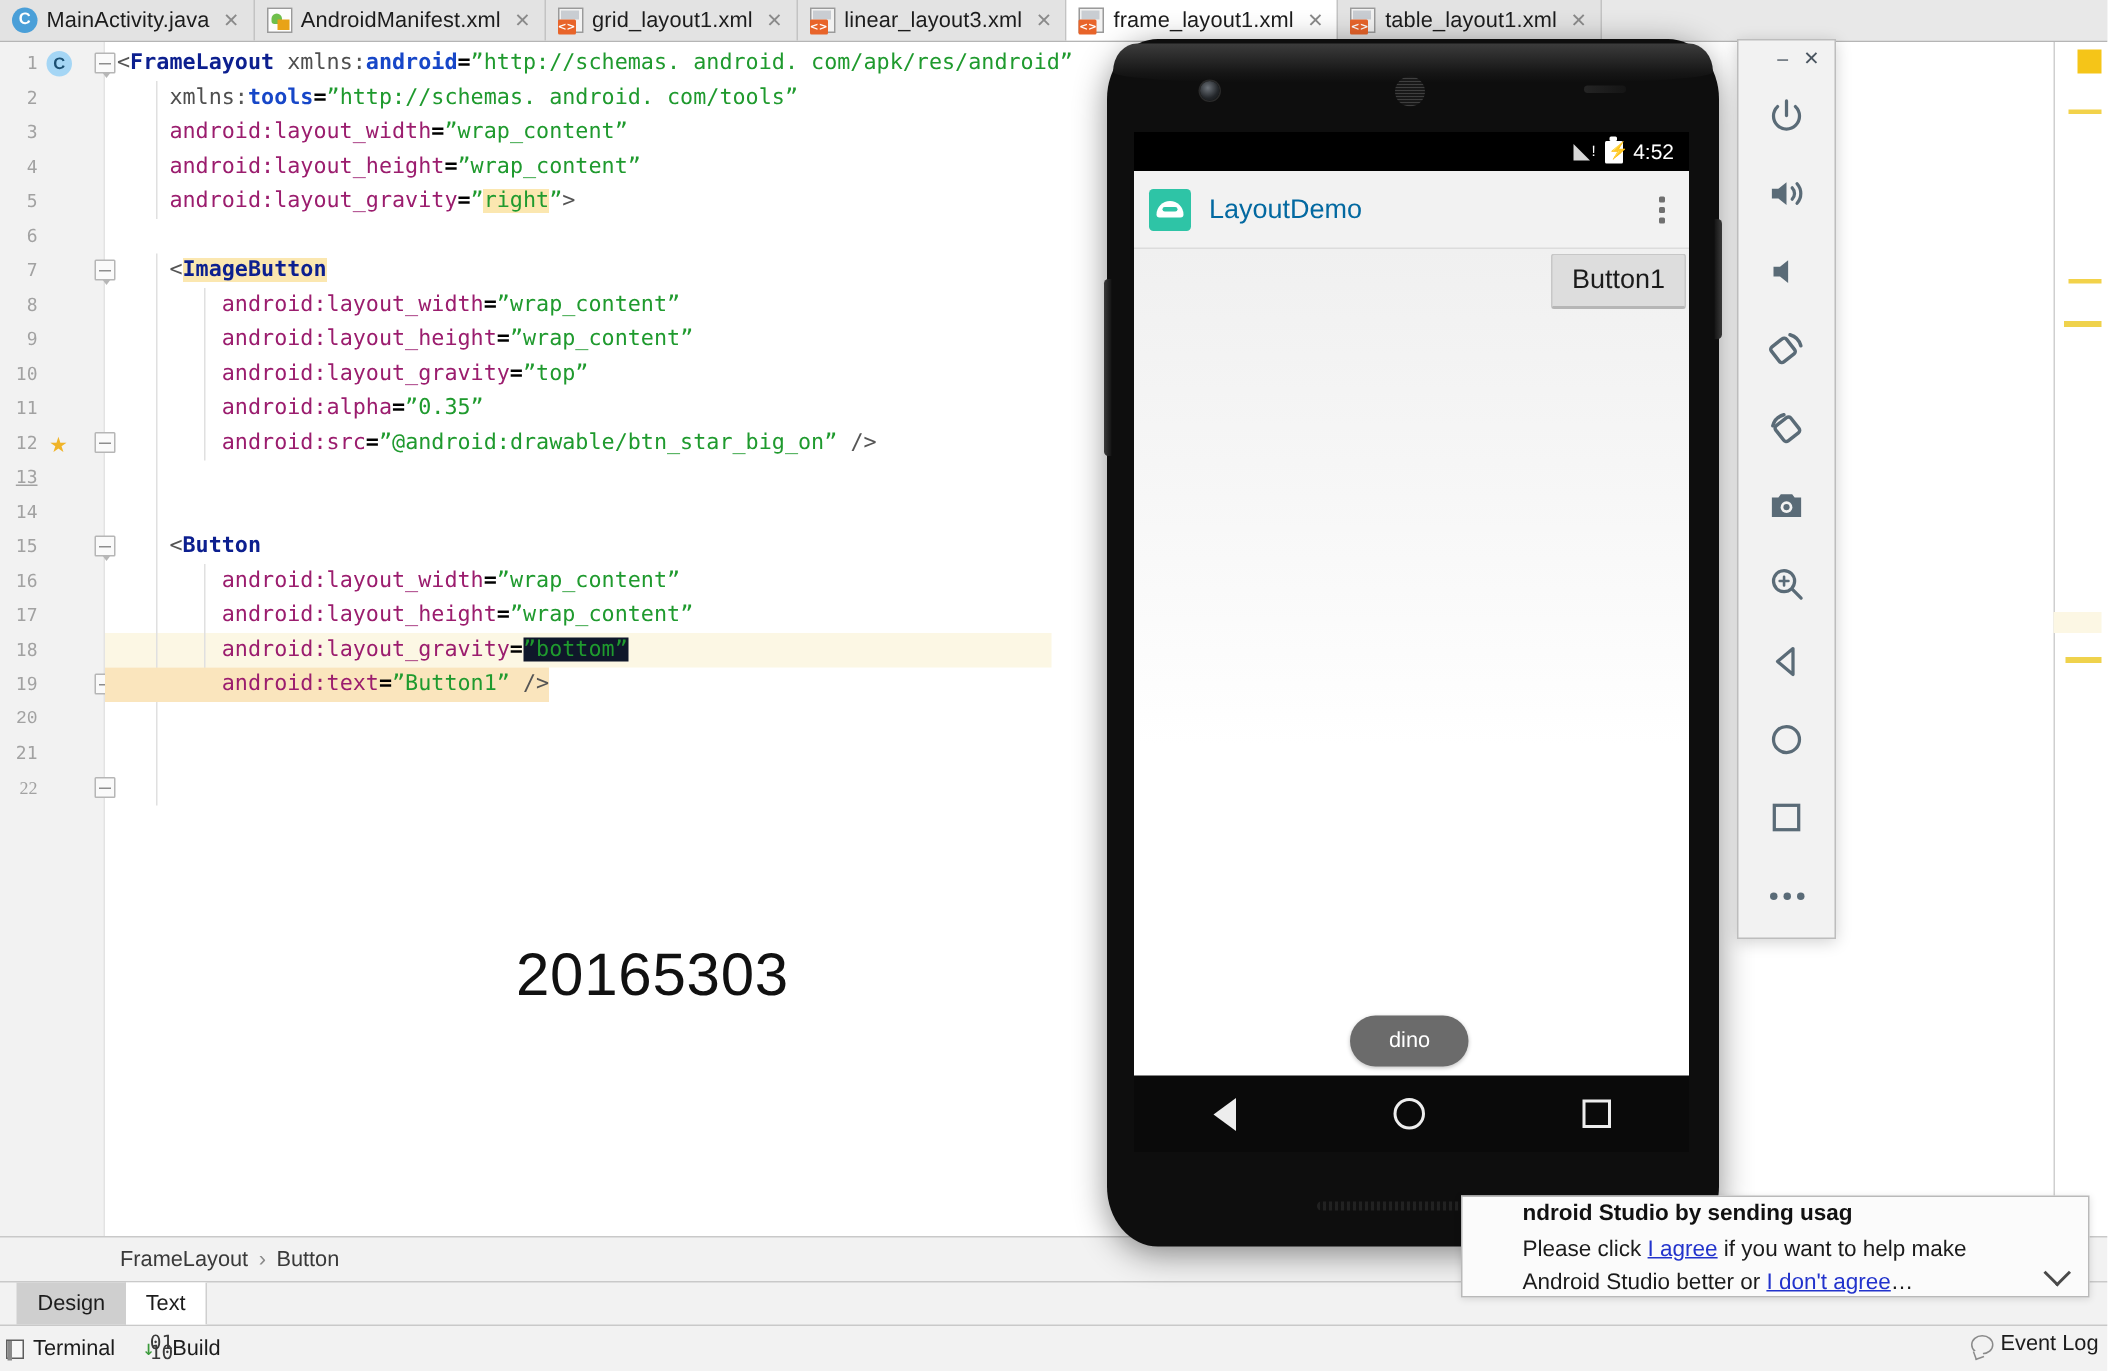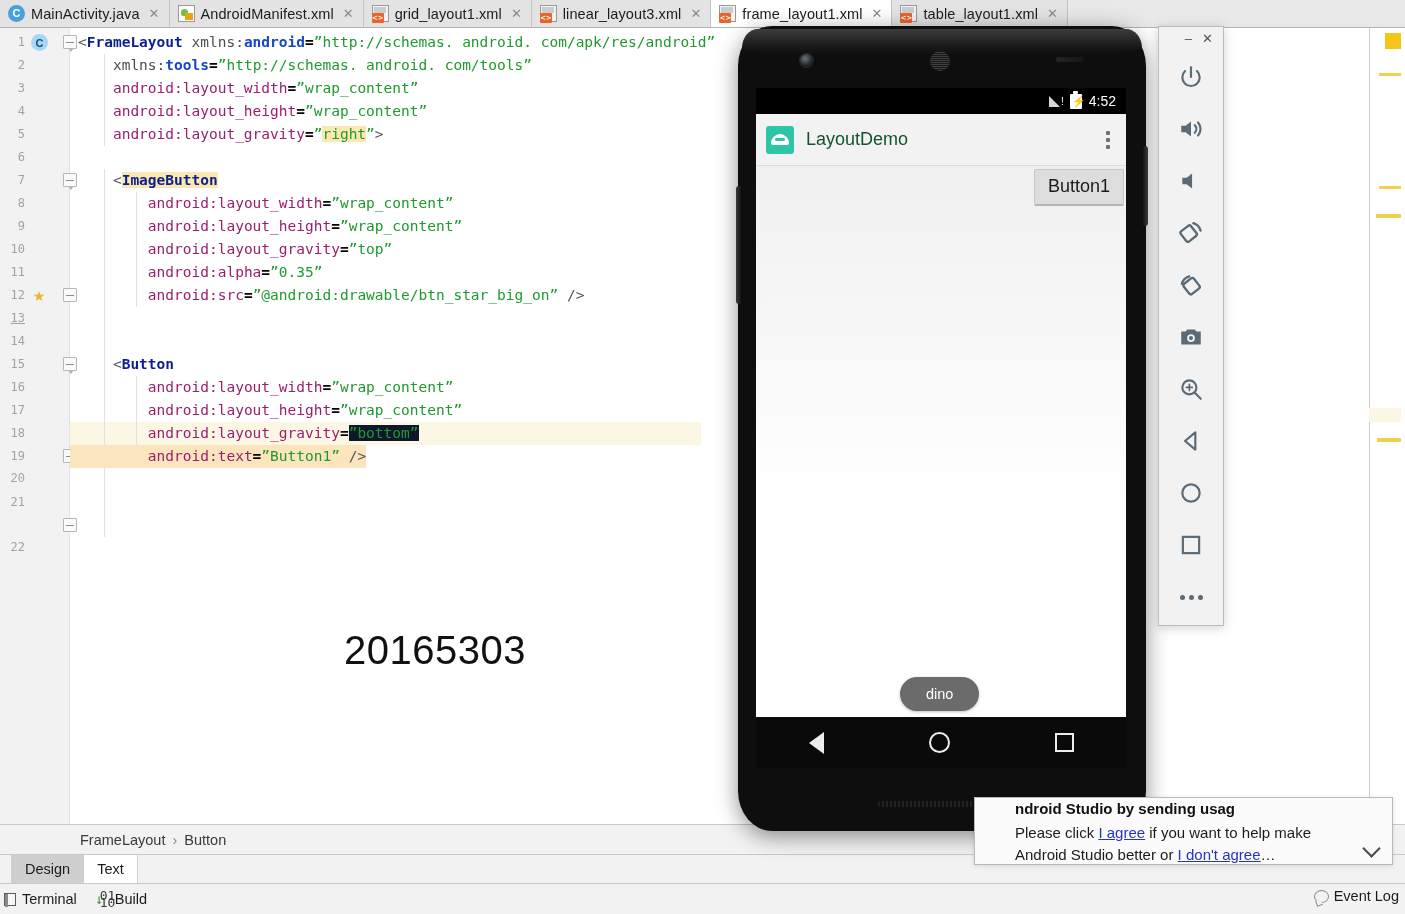--- a/index.html
+++ b/index.html
@@ -287,21 +287,21 @@
     position:relative; flex:0 0 auto;
   }
   .applogo:before{
     content:""; position:absolute; left:5px; top:8px; width:18px; height:11px;
     background:#ffffff; border-radius:9px 9px 2px 2px;
   }
   .applogo:after{
     content:""; position:absolute; left:9px; top:12px; width:10px; height:3px;
     background:#2ec4a6; border-radius:2px;
   }
-  .apptitle { font-size:18px; color:#14532d; margin-left:12px; flex:1; }
+  .apptitle { font-size:18px; color:#0369a1; margin-left:12px; flex:1; }
   .kebab { width:4px; display:flex; flex-direction:column; gap:3px; margin-right:6px; }
   .kebab i { width:4px; height:4px; background:#707070; display:block; border-radius:1px; }
 
   #content {
     position:absolute; left:0; top:78px; width:370px; height:551px;
     background:linear-gradient(180deg,#f0f0f0 0%, #f7f7f7 30%, #ffffff 60%, #ffffff 100%);
   }
   #imgbtn {
     position:absolute; right:14px; top:6px; width:84px; height:40px;
     opacity:0.35; display:flex; align-items:center; justify-content:center;
@@ -437,21 +437,21 @@
       <div class="lnum" style="top: 256px;">12</div>
       <div class="lnum" style="top: 279px; text-decoration: underline;">13</div>
       <div class="lnum" style="top: 302px;">14</div>
       <div class="lnum" style="top: 325px;">15</div>
       <div class="lnum" style="top: 348px;">16</div>
       <div class="lnum" style="top: 371px;">17</div>
       <div class="lnum" style="top: 394px;">18</div>
       <div class="lnum" style="top: 417px;">19</div>
       <div class="lnum" style="top: 440px; font-family: Liberation Mono, monospace;">20</div>
       <div class="lnum" style="top: 463px;">21</div>
-      <div class="lnum" style="top: 508px;">22</div>
+      <div class="lnum" style="top: 486px; font-family: Liberation Serif, serif;">22</div>
       <div class="badge-c" style="top: 6px;">C</div>
       <div class="star" style="top: 260px;">★</div>
       <div class="fold tip" style="top: 7px;"></div>
       <div class="fold tip" style="top: 145px;"></div>
       <div class="fold" style="top: 260px;"></div>
       <div class="fold tip" style="top: 329px;"></div>
       <div class="fold" style="top: 421px;"></div>
       <div class="fold" style="top: 490px;"></div>
     </div>
   <div id="codearea">

